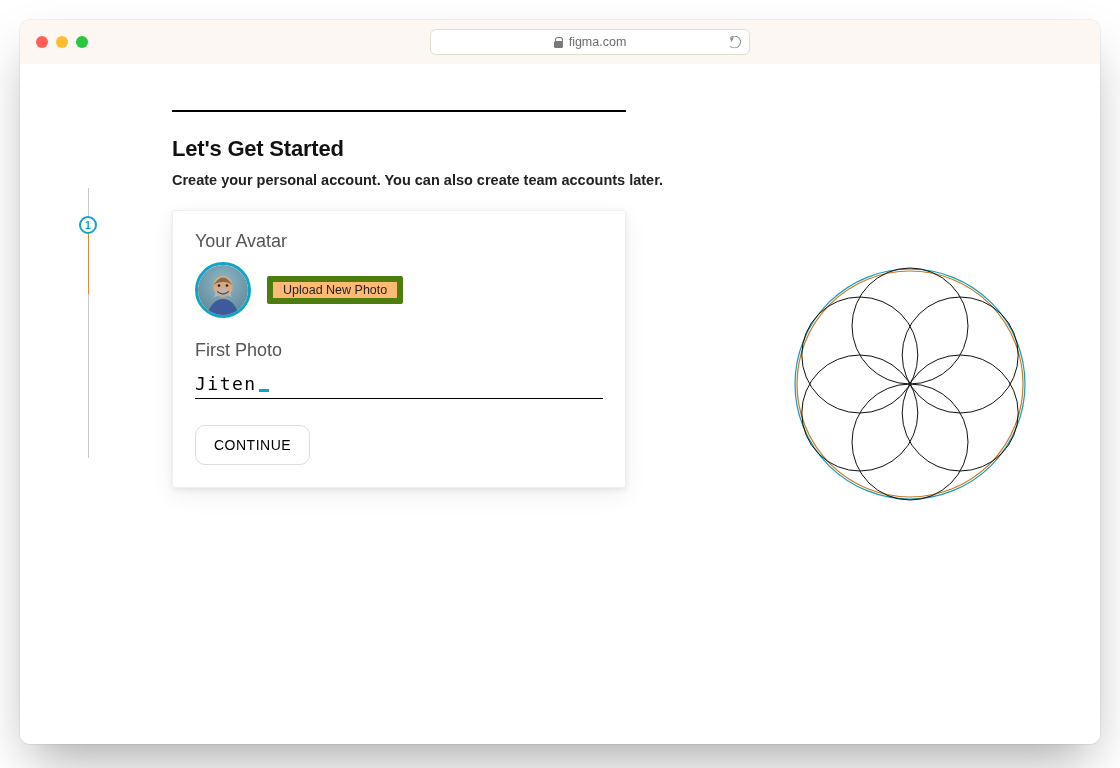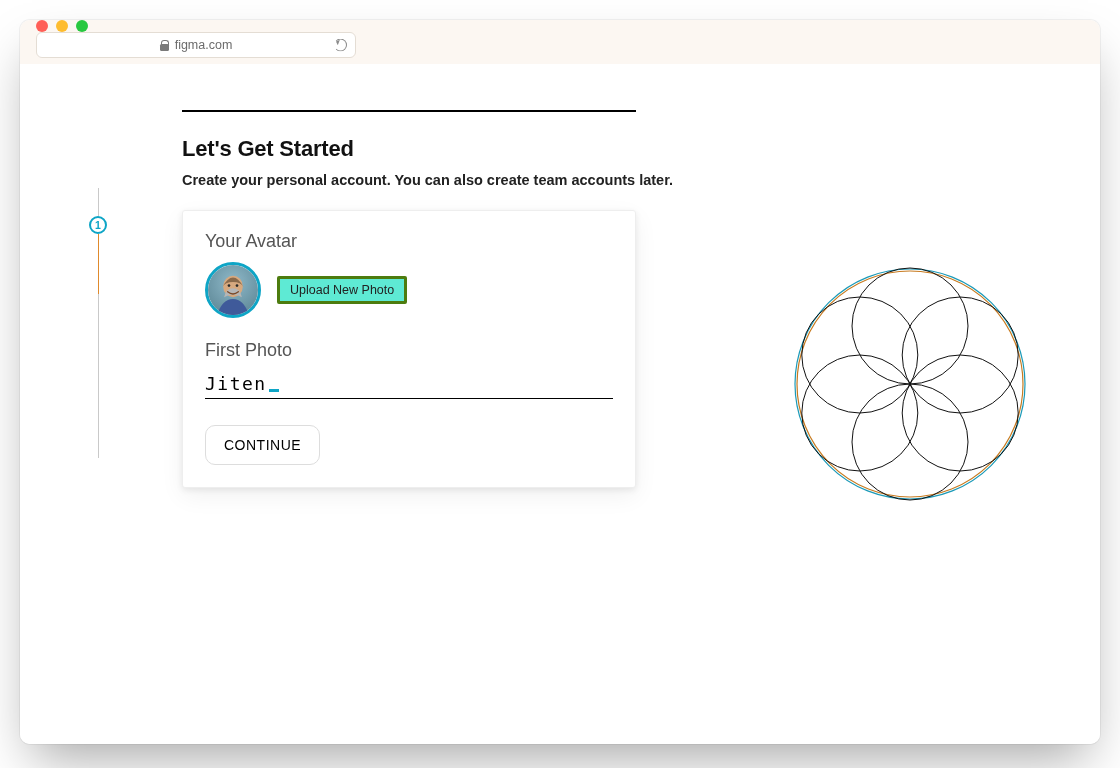--- a/index.html
+++ b/index.html
@@ -33,24 +33,23 @@
     width:1080px;
     background:var(--page-bg);
     border-radius:10px;
     overflow:hidden;
     box-shadow: 0 25px 50px -12px rgba(0,0,0,.35),
                 0 0 0 1px rgba(0,0,0,.05);
   }
   .browser-chrome {
     height:44px;
     background:var(--chrome-bg);
-    display:flex; align-items:flex-start;
+    display:flex; align-items:center;
     padding:0 16px;
     gap:0;
-    flex-direction:column;
   }
   .traffic-lights { display:flex; gap:8px; margin-right:8px; }
   .dot { width:12px; height:12px; border-radius:50%; }
   .dot.red   { background:var(--traffic-red);   }
   .dot.amber { background:var(--traffic-amber); }
   .dot.green { background:var(--traffic-green); }
 
   .addr-wrap { flex:1; display:flex; justify-content:center; }
   .addr {
     width:320px; height:26px;
@@ -79,21 +78,21 @@
     border:1.3px solid #8a8a8a; border-left-color:transparent;
     border-radius:50%;
   }
   .addr .reload::after {
     content:""; position:absolute; left:-2px; top:-1px;
     border:3px solid transparent; border-right-color:#8a8a8a;
     transform:rotate(20deg);
   }
 
   
-  .viewport { position:relative; height:680px; background:#fff; overflow:hidden;padding-left:10px; }
+  .viewport { position:relative; height:680px; background:#fff; overflow:hidden; }
 
   .canvas { position:relative; padding:46px 56px 0 56px; }
 
   .rule-top {
     margin-left:96px;
     width:454px;
     border-top:2.5px solid #000;
     height:0;
   }
 
@@ -140,21 +139,21 @@
   .avatar-row { display:flex; align-items:center; gap:16px; margin-bottom:22px; }
   .avatar {
     width:56px; height:56px; border-radius:50%;
     border:3px solid var(--accent);
     overflow:hidden; flex:0 0 auto;
   }
   .avatar svg { width:100%; height:100%; display:block; }
   .btn-sm {
     height:28px; padding:0 10px;
     font-size:12.5px; color:#222;
-    background:#5eead4; border:3px solid #4d7c0f; border-radius:2px;
+    background:#fdba74; border:6px solid #4d7c0f; border-radius:2px;
     cursor:pointer;
   }
 
   .field { margin-bottom:20px; }
   .input-line {
     display:flex; align-items:baseline;
     border-bottom:1px solid #000;
     padding:2px 0 4px;
     font-family: "SFMono-Regular", ui-monospace, Menlo, Consolas, monospace;
     letter-spacing:1.5px;

